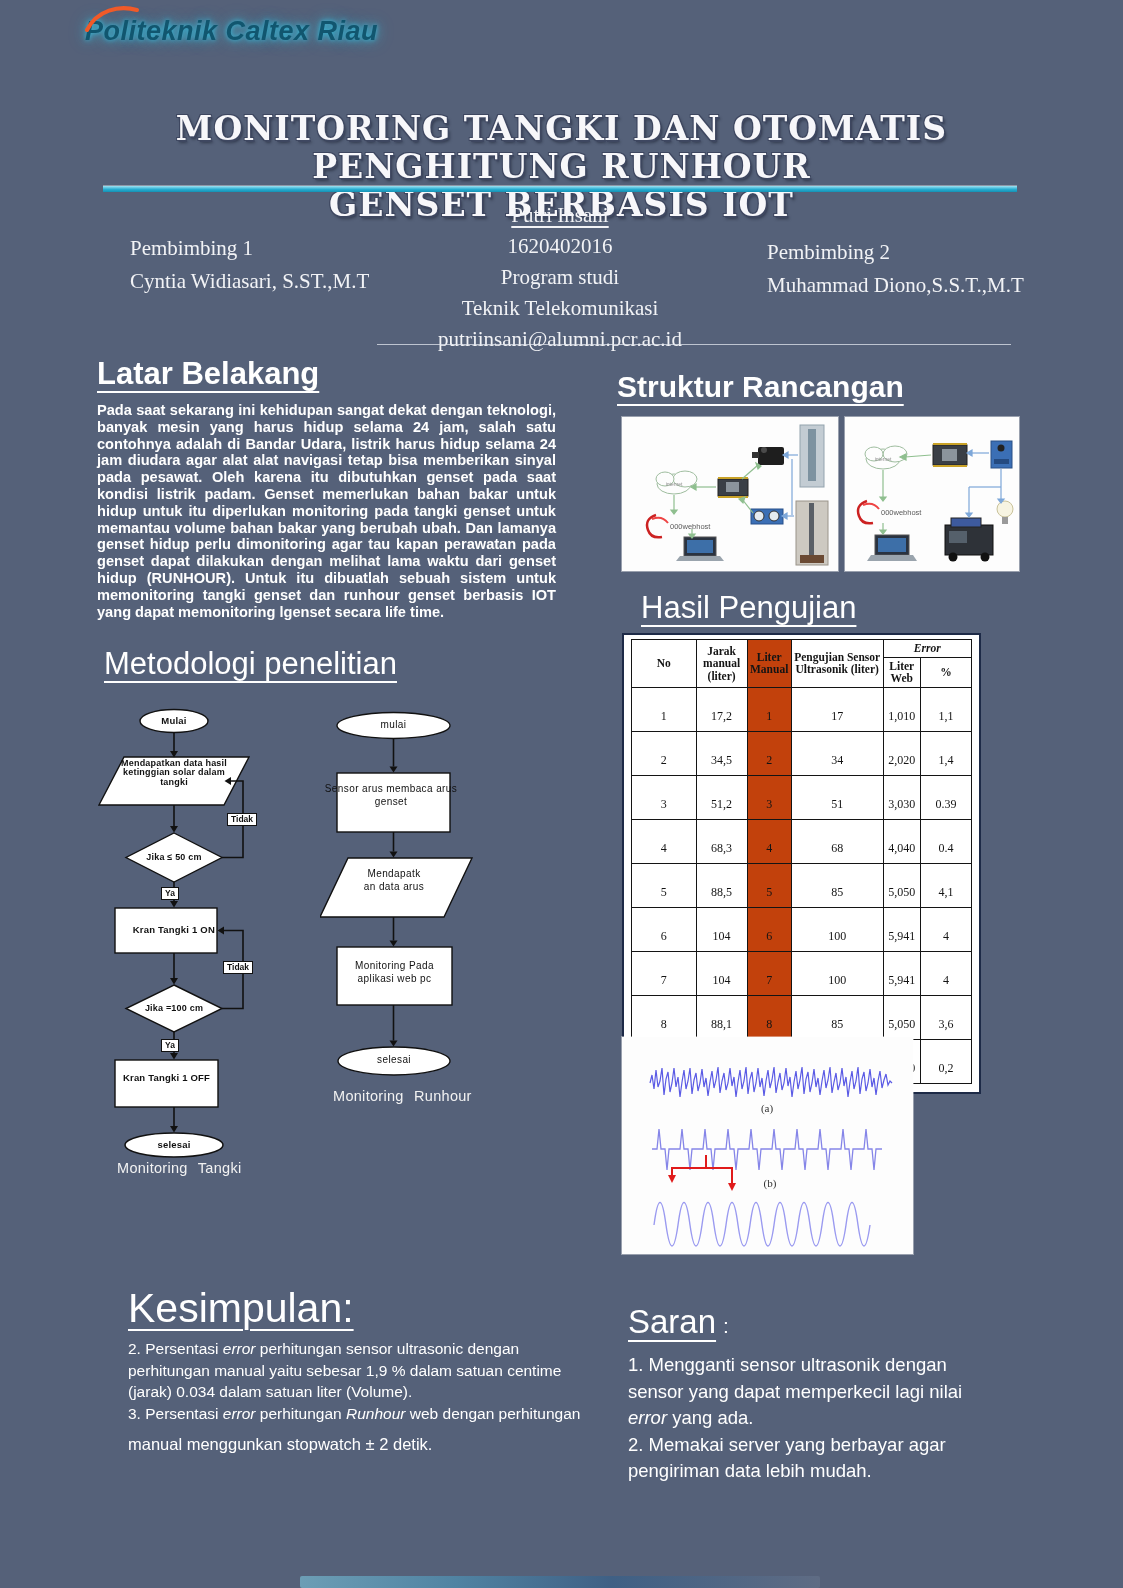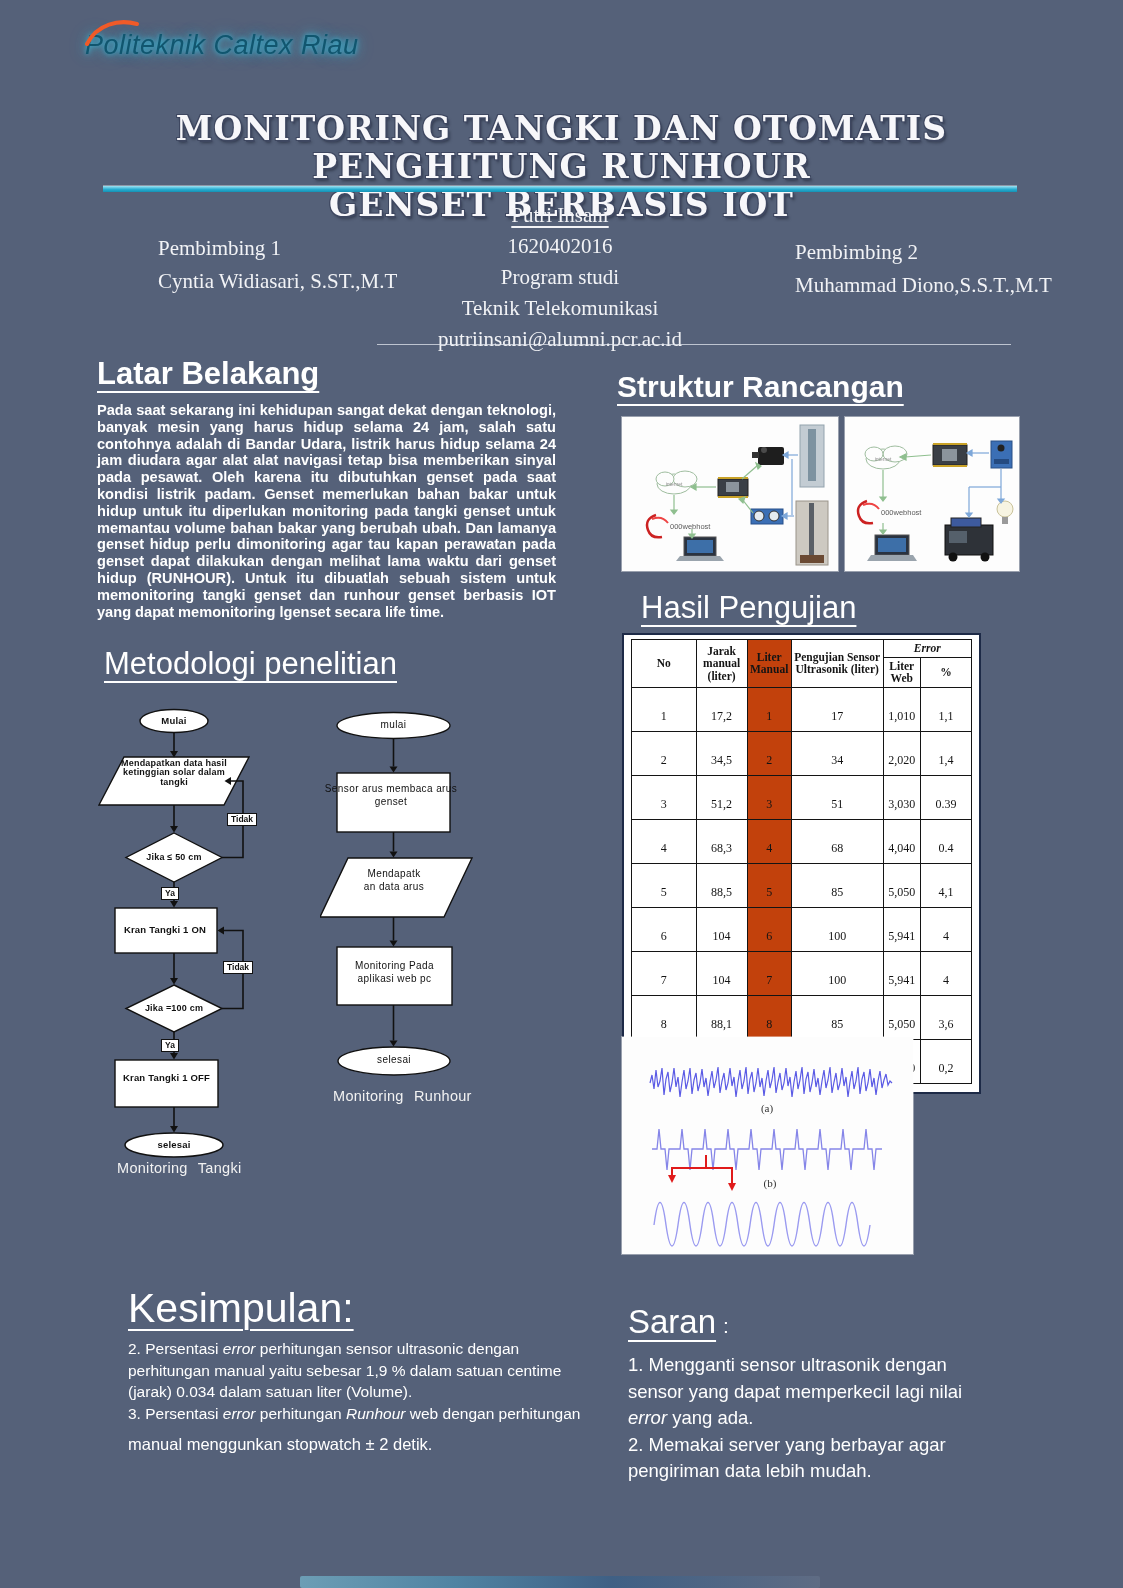--- a/index.html
+++ b/index.html
@@ -1,37 +1,37 @@
 <!DOCTYPE html>
 <html><head>
 <meta charset="utf-8">
 <style>
   html,body{margin:0;padding:0;background:#556179;}
   .poster{position:relative;width:1123px;height:1588px;background:#556179;overflow:hidden;
           font-family:"Liberation Sans",sans-serif;}
   .abs{position:absolute;}
 
   
-  .logo{left:85px;top:30px;font-style:italic;font-weight:normal;font-size:27px;color:#11566f;
+  .logo{left:85px;top:16px;font-style:italic;font-weight:bold;font-size:27px;color:#11566f;
         letter-spacing:.5px;
         text-shadow:0 0 5px rgba(56,184,216,.95),0 0 11px rgba(56,184,216,.75),0 0 18px rgba(56,184,216,.45);}
   
   .title{left:60px;top:110px;width:1003px;text-align:center;
          font-family:"DejaVu Serif",serif;font-weight:bold;font-size:33px;line-height:38px;
          color:#f7f7fa;letter-spacing:1px;
          text-shadow:-1px -1px 0 #3e4760,1px -1px 0 #3e4760,-1px 1px 0 #3e4760,1.5px 1.5px 0 #3e4760,2px 3px 3px rgba(25,31,46,.6);}
   .title-rule{left:103px;top:186px;width:914px;height:6px;
          background:linear-gradient(180deg,#9fe2f2 0%,#27aed2 55%,#1691b3 100%);
          box-shadow:0 -1px 0 rgba(255,255,255,.35);}
 
   
   .serif{font-family:"Liberation Serif",serif;color:#f2f3f6;}
   .author-center{left:380px;top:200px;width:360px;text-align:center;font-size:21px;line-height:31px;}
   .author-center .uline{text-decoration:underline;text-underline-offset:4px;}
-  .pembimbing{font-size:21px;line-height:33px;margin-left:28px;}
+  .pembimbing{font-size:21px;line-height:33px;}
   .author-sep{left:377px;top:344px;width:634px;height:1px;background:rgba(225,230,238,.75);}
 
   
   .h-bold{color:#fff;font-weight:bold;text-decoration:underline;text-underline-offset:7px;text-decoration-thickness:2px;}
   .h-reg{color:#fff;font-weight:normal;text-decoration:underline;text-underline-offset:7px;text-decoration-thickness:1.5px;}
 
   .latar-body{left:97px;top:402px;width:459px;color:#fff;font-weight:bold;font-size:14.6px;
               line-height:16.8px;text-align:justify;}
 
   .panel{background:#fdfdfd;box-shadow:0 0 0 1px rgba(255,255,255,.4);}
@@ -355,21 +355,21 @@
         <polygon points="80,424 88,424 84,430.5"></polygon>
         <polygon points="141,75 141,83 134.5,79"></polygon>
         <polygon points="134,224.5 134,232.5 127.5,228.5"></polygon>
       </g>
     </svg>
     <div class="fc-t" style="left:50px;top:14px;width:68px;">Mulai</div>
     <div class="fc-t" style="left:26px;top:57px;width:116px;font-size:9px;line-height:9.3px;">Mendapatkan data hasil ketinggian solar dalam tangki</div>
     <div class="fc-box" style="left:137px;top:111px;">Tidak</div>
     <div class="fc-t" style="left:44px;top:150px;width:80px;font-size:9px;">Jika ≤ 50 cm</div>
     <div class="fc-box" style="left:71px;top:185px;">Ya</div>
-    <div class="fc-t" style="left:25px;top:223px;width:100px;">Kran Tangki 1 ON</div>
+    <div class="fc-t" style="left:25px;top:223px;width:100px;text-align:right;">Kran Tangki 1 ON</div>
     <div class="fc-box" style="left:133px;top:259px;">Tidak</div>
     <div class="fc-t" style="left:44px;top:301px;width:80px;font-size:9px;">Jika =100 cm</div>
     <div class="fc-box" style="left:71px;top:337px;">Ya</div>
     <div class="fc-t" style="left:25px;top:371px;width:103px;">Kran Tangki 1 OFF</div>
     <div class="fc-t" style="left:35px;top:438px;width:98px;">selesai</div>
   </div>
   <div class="abs flow-caption" style="left:117px;top:1160px;">Monitoring Tangki</div>
 
   <div class="abs" style="left:320px;top:702px;width:185px;height:410px;">
     <svg width="185" height="410" viewBox="0 0 185 410">

